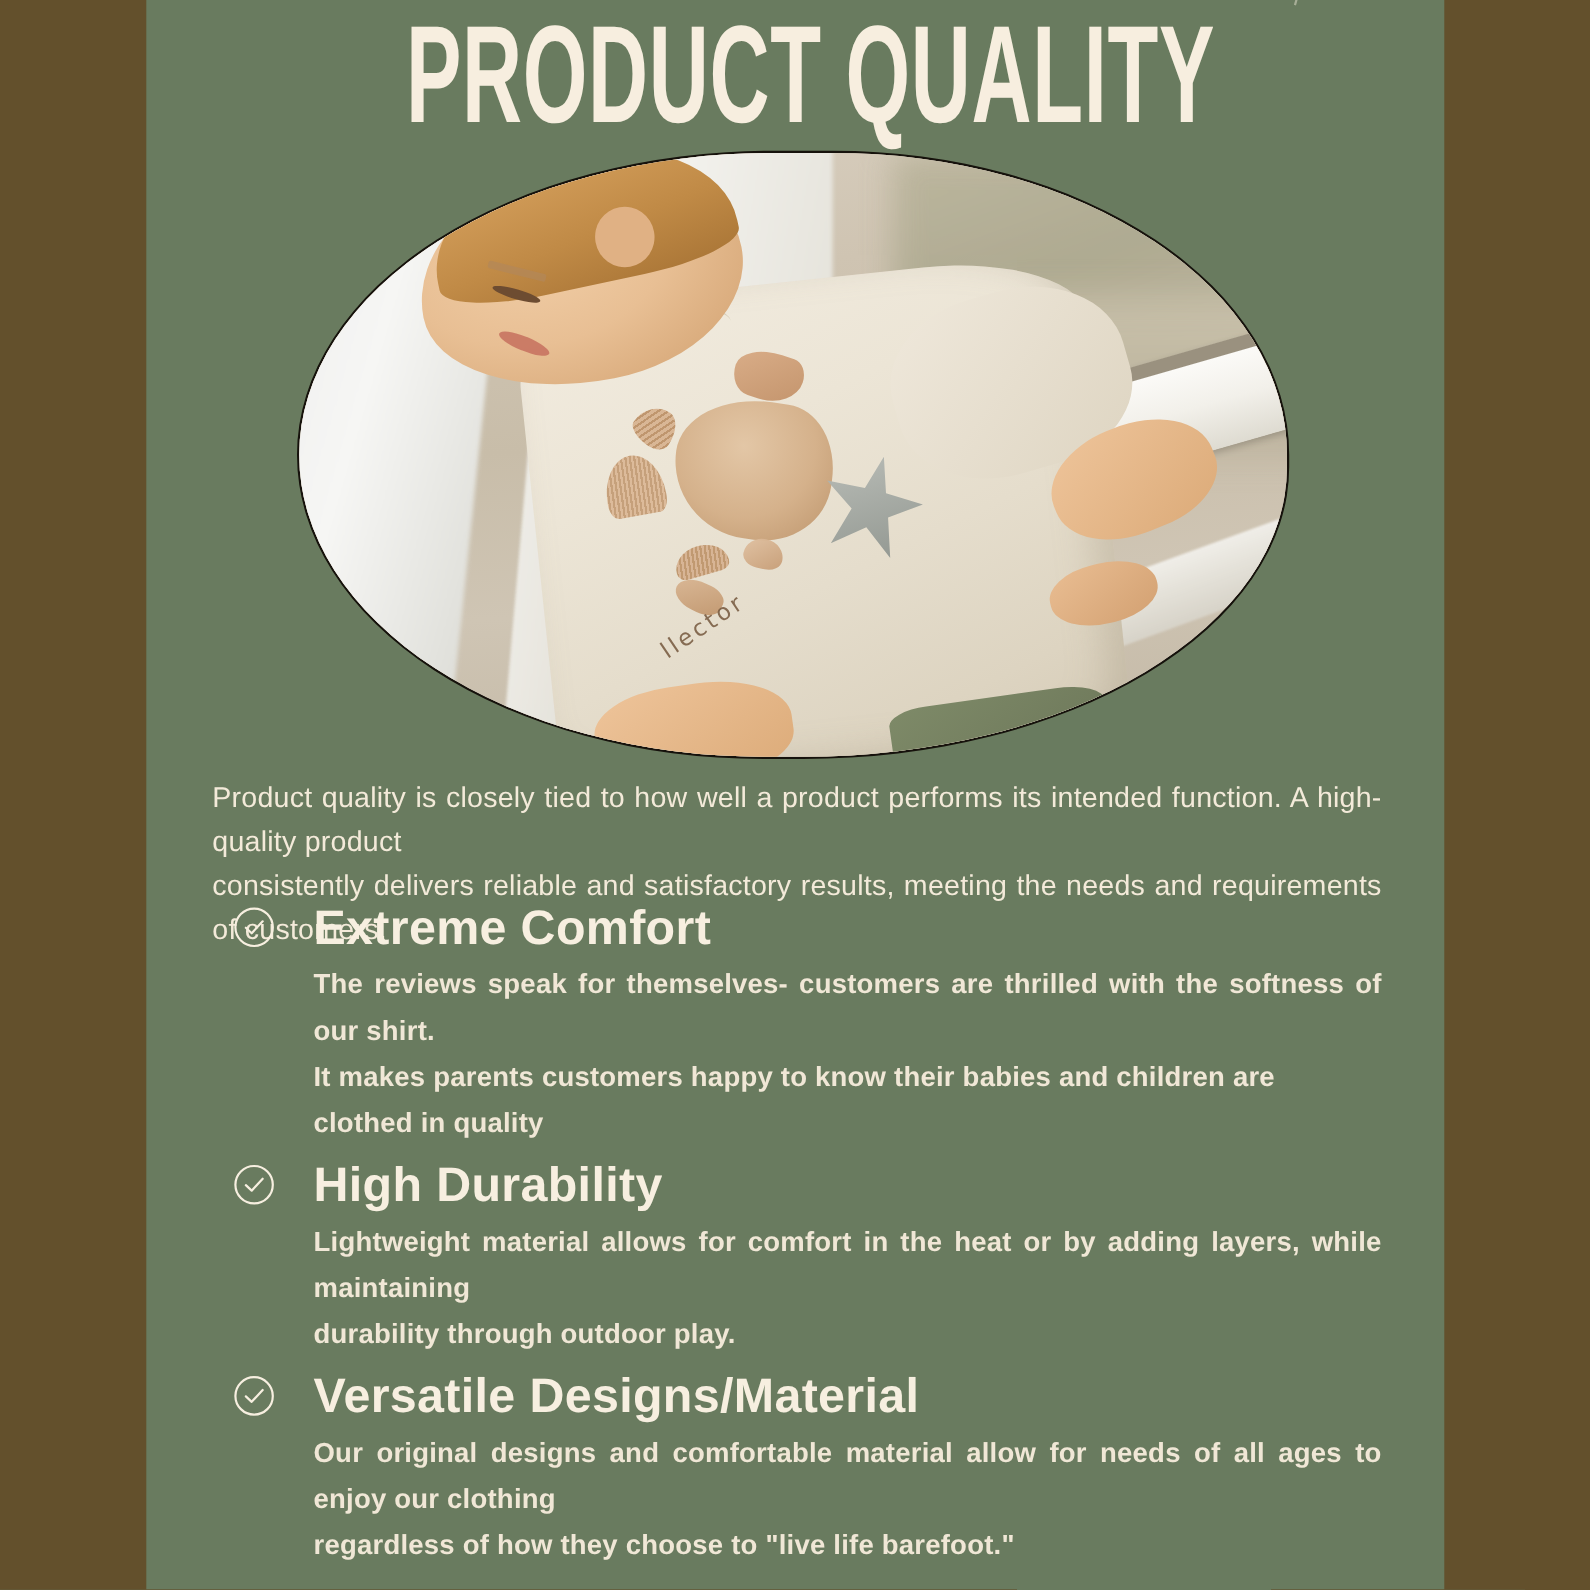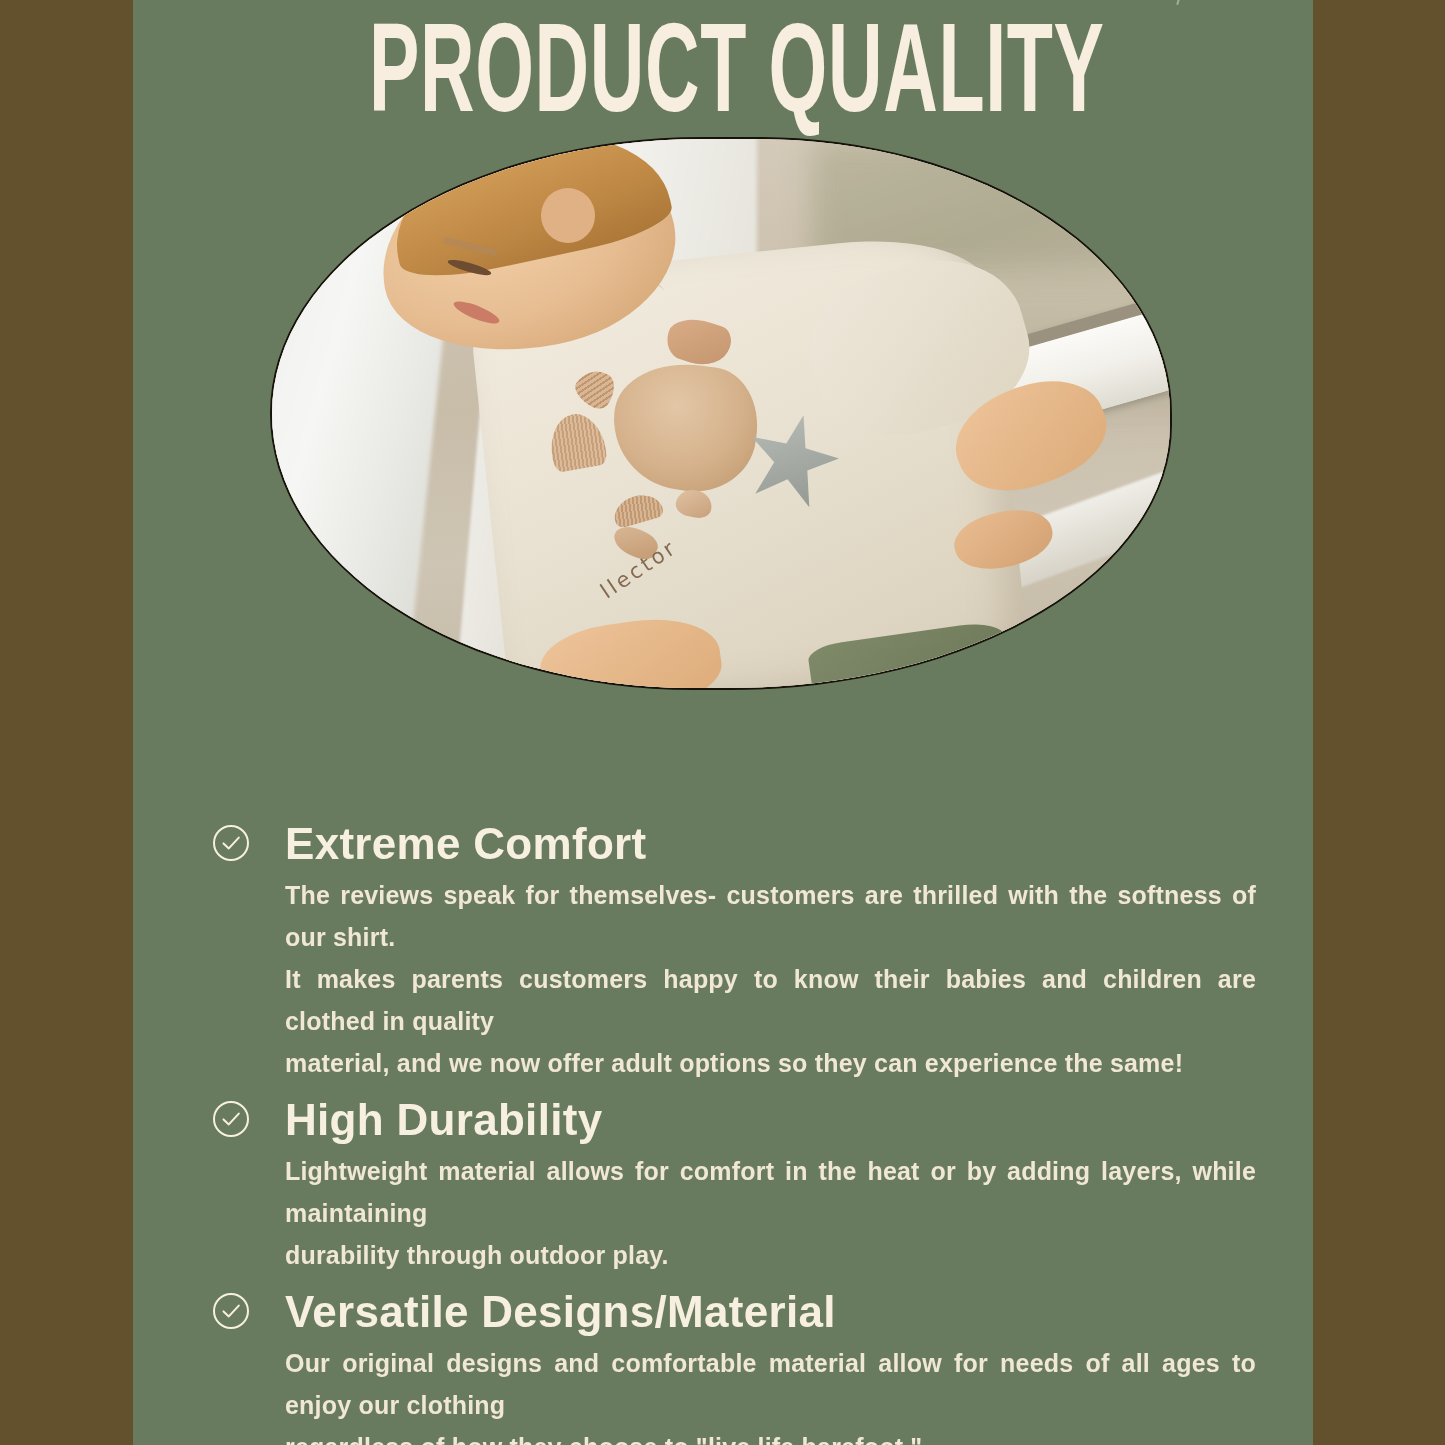--- a/index.html
+++ b/index.html
@@ -432,35 +432,38 @@
         <div class="ph-eye"></div>
         <div class="ph-mouth"></div>
 
         <div class="ph-arm"></div>
         <div class="ph-hand"></div>
         <div class="ph-leg"></div>
         <div class="ph-shorts"></div>
       </div>
     </div>
 
+    <div class="intro">
+      <span>Product quality is closely tied to how well a product performs its intended function. A high-quality product</span>
+      <span>consistently delivers reliable and satisfactory results, meeting the needs and requirements of customers.</span>
+    </div>
 
     <div class="features">
 
       <div class="feature">
         <span class="check-icon">
           <svg viewBox="0 0 38 38" fill="none" xmlns="http://www.w3.org/2000/svg">
             <circle cx="19" cy="19" r="17" stroke="#f7efe0" stroke-width="2"></circle>
             <path d="M11.5 19.4 L16.8 24.4 L26.8 13.6" stroke="#f7efe0" stroke-width="2" stroke-linecap="round" stroke-linejoin="round"></path>
           </svg>
         </span>
         <div class="feature-title">Extreme Comfort</div>
         <div class="feature-body">
           <span>The reviews speak for themselves- customers are thrilled with the softness of our shirt.</span>
           <span>It makes parents customers happy to know their babies and children are clothed in quality</span>
-          <span>material, and we now offer adult options so they can experience the same!</span>
         </div>
       </div>
 
       <div class="feature">
         <span class="check-icon">
           <svg viewBox="0 0 38 38" fill="none" xmlns="http://www.w3.org/2000/svg">
             <circle cx="19" cy="19" r="17" stroke="#f7efe0" stroke-width="2"></circle>
             <path d="M11.5 19.4 L16.8 24.4 L26.8 13.6" stroke="#f7efe0" stroke-width="2" stroke-linecap="round" stroke-linejoin="round"></path>
           </svg>
         </span>

